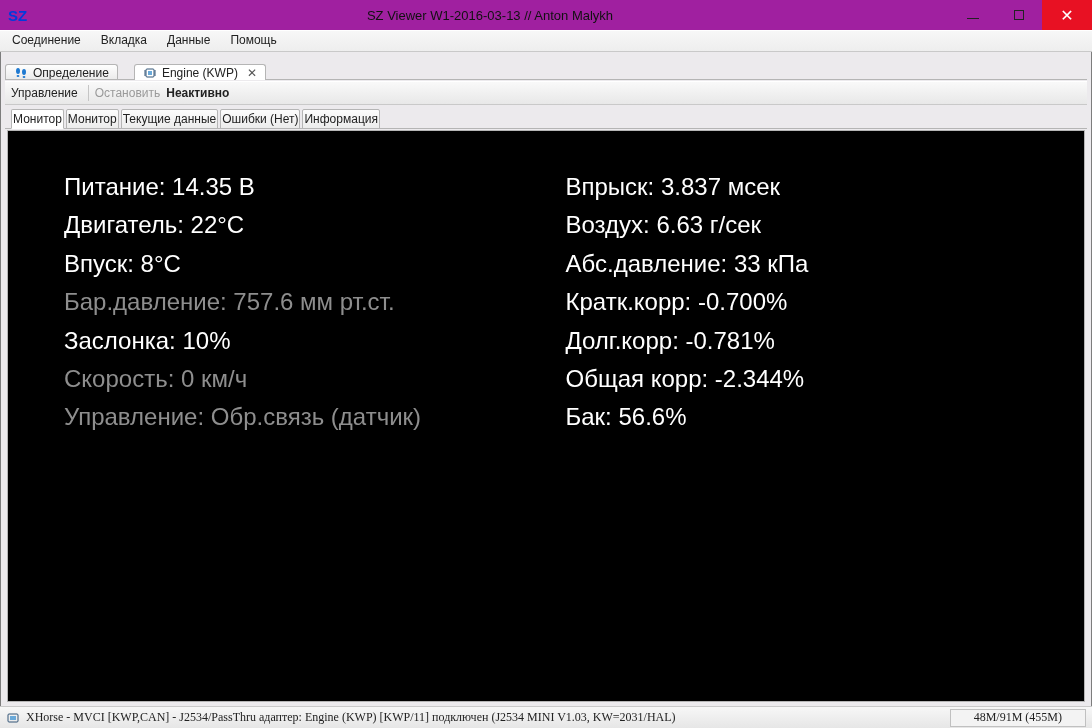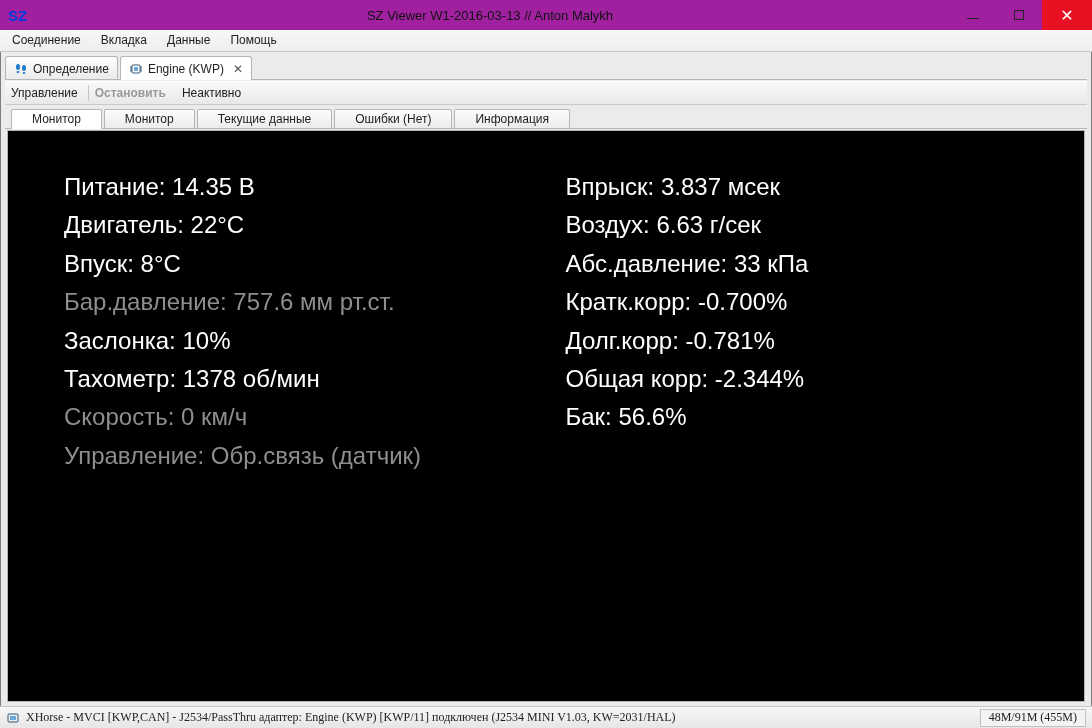--- a/index.html
+++ b/index.html
@@ -19,50 +19,50 @@
 
   
   .menubar { height: 22px; background: linear-gradient(#f7f7f7,#eee); border-top:1px solid #fff; border-bottom:1px solid #c9c9c9; display:flex; align-items:flex-start; padding: 0 4px; gap: 4px; color:#222;}
   .menubar .menu-item { padding: 2px 8px; cursor: default; }
 
   
   .client { flex:1; display:flex; flex-direction:column; background:#eceaed; border-left:1px solid #7d7d7d; border-right:1px solid #7d7d7d; }
 
   
   .tabstrip { height: 28px; display:flex; align-items:flex-end; padding: 4px 4px 0 4px; gap:0; background:#eceaed; }
-  .tab { height: 24px; display:flex; align-items:center; padding: 0 8px; border:1px solid #b5b5b5; border-bottom:none; background:linear-gradient(#fefefe,#eaeaea); border-radius: 3px 3px 0 0; margin-right:2px; font-size:12px; color:#222; gap:5px;}
+  .tab { height: 16px; display:flex; align-items:center; padding: 0 8px; border:1px solid #b5b5b5; border-bottom:none; background:linear-gradient(#fefefe,#eaeaea); border-radius: 3px 3px 0 0; margin-right:16px; font-size:12px; color:#222; gap:5px;}
   .tab.active { background:#fff; position:relative; z-index:2; }
   .tab .icon-det { width:14px; height:12px; display:inline-flex; align-items:center; justify-content:center; }
   .tab .close-x { color:#555; font-size:12px; margin-left:4px;}
   .tab-underline { height:1px; background:#b5b5b5; margin:0 4px; position:relative; top:-1px; z-index:1;}
 
   
   .toolbar { height: 24px; display:flex; align-items:center; padding: 8px 6px; gap: 6px; background:linear-gradient(#f9f9f9,#e8e8e8); border-top:1px solid #fff; border-bottom:1px solid #c9c9c9; color:#222; margin:0 4px;}
   .toolbar .lbl { padding-right:4px;}
   .toolbar .sep { width:1px; height:16px; background:#c5c5c5;}
-  .toolbar .disabled { color:#9a9a9a;font-weight:bold;}
-  .toolbar .bold { font-weight:400;margin-left:10px;}
+  .toolbar .disabled { color:#9a9a9a;}
+  .toolbar .bold { font-weight:700;}
 
   
   .subtabs { height:24px; display:flex; align-items:flex-end; padding:4px 4px 0 6px; margin:0 4px;}
-  .subtab { height:20px; padding:0 20px; border:1px solid #b5b5b5; background:linear-gradient(#fcfcfc,#ececec); display:flex; align-items:center; border-radius:2px 2px 0 0; margin-right:2px; font-size:12px; color:#222;}
+  .subtab { height:20px; padding:0 1px; border:1px solid #b5b5b5; background:linear-gradient(#fcfcfc,#ececec); display:flex; align-items:center; border-radius:2px 2px 0 0; margin-right:2px; font-size:12px; color:#222;}
   .subtab.active { background:#fff; border-bottom-color:#fff; position:relative; z-index:3;}
   .subtab-underline{ height:1px; background:#b5b5b5; margin:0 4px; position:relative; top:-1px; z-index:1;}
 
   
   .monitor-wrap { flex:1; margin:0 6px 4px 6px; border:1px solid #b5b5b5; background:#000; position:relative;}
   .monitor { position:absolute; inset:0; padding: 40px 48px 20px 56px; display:flex; gap:31px; color:#fff; font-family: Tahoma, "Segoe UI", sans-serif;}
   .col { flex:1; display:flex; flex-direction:column; gap:6px;}
   .row { font-size:24px; line-height:1.35; white-space:nowrap;}
   .row.dim { color:#8e8e8e;}
 
   
   .statusbar { height:22px; background:linear-gradient(#f7f7f7,#e6e6e6); border-top:1px solid #c9c9c9; display:flex; align-items:center; padding:0 6px; color:#222; font-size:12px; justify-content:space-between;font-family:Liberation Serif, serif;}
   .statusbar .left { display:flex; align-items:center; gap:6px;}
-  .statusbar .memcell { border:1px solid #c0c0c0; background:#f3f3f3; padding:1px 8px; display:flex; align-items:center; height:18px;}
+  .statusbar .memcell { border:1px solid #c0c0c0; background:#f3f3f3; padding:1px 23px; display:flex; align-items:center; height:18px;}
   .status-icon { width:14px; height:14px; display:inline-flex;}
 
   svg { display:block; }
 </style>
 </head>
 <body>
 
 <div class="titlebar">
   <div class="app-icon">SZ</div>
   <div class="title">SZ Viewer W1-2016-03-13 // Anton Malykh</div>
@@ -136,21 +136,20 @@
   <div class="subtab-underline"></div>
 
   <div class="monitor-wrap">
     <div class="monitor">
       <div class="col" id="col-left">
           <div class="row">Питание: 14.35 В</div>
           <div class="row">Двигатель: 22°C</div>
           <div class="row">Впуск: 8°C</div>
           <div class="row dim">Бар.давление: 757.6 мм рт.ст.</div>
           <div class="row">Заслонка: 10%</div>
-          <div class="row">Тахометр: 1378 об/мин</div>
           <div class="row dim">Скорость: 0 км/ч</div>
           <div class="row dim">Управление: Обр.связь (датчик)</div>
         </div>
       <div class="col" id="col-right">
           <div class="row">Впрыск: 3.837 мсек</div>
           <div class="row">Воздух: 6.63 г/сек</div>
           <div class="row">Абс.давление: 33 кПа</div>
           <div class="row">Кратк.корр: -0.700%</div>
           <div class="row">Долг.корр: -0.781%</div>
           <div class="row">Общая корр: -2.344%</div>

